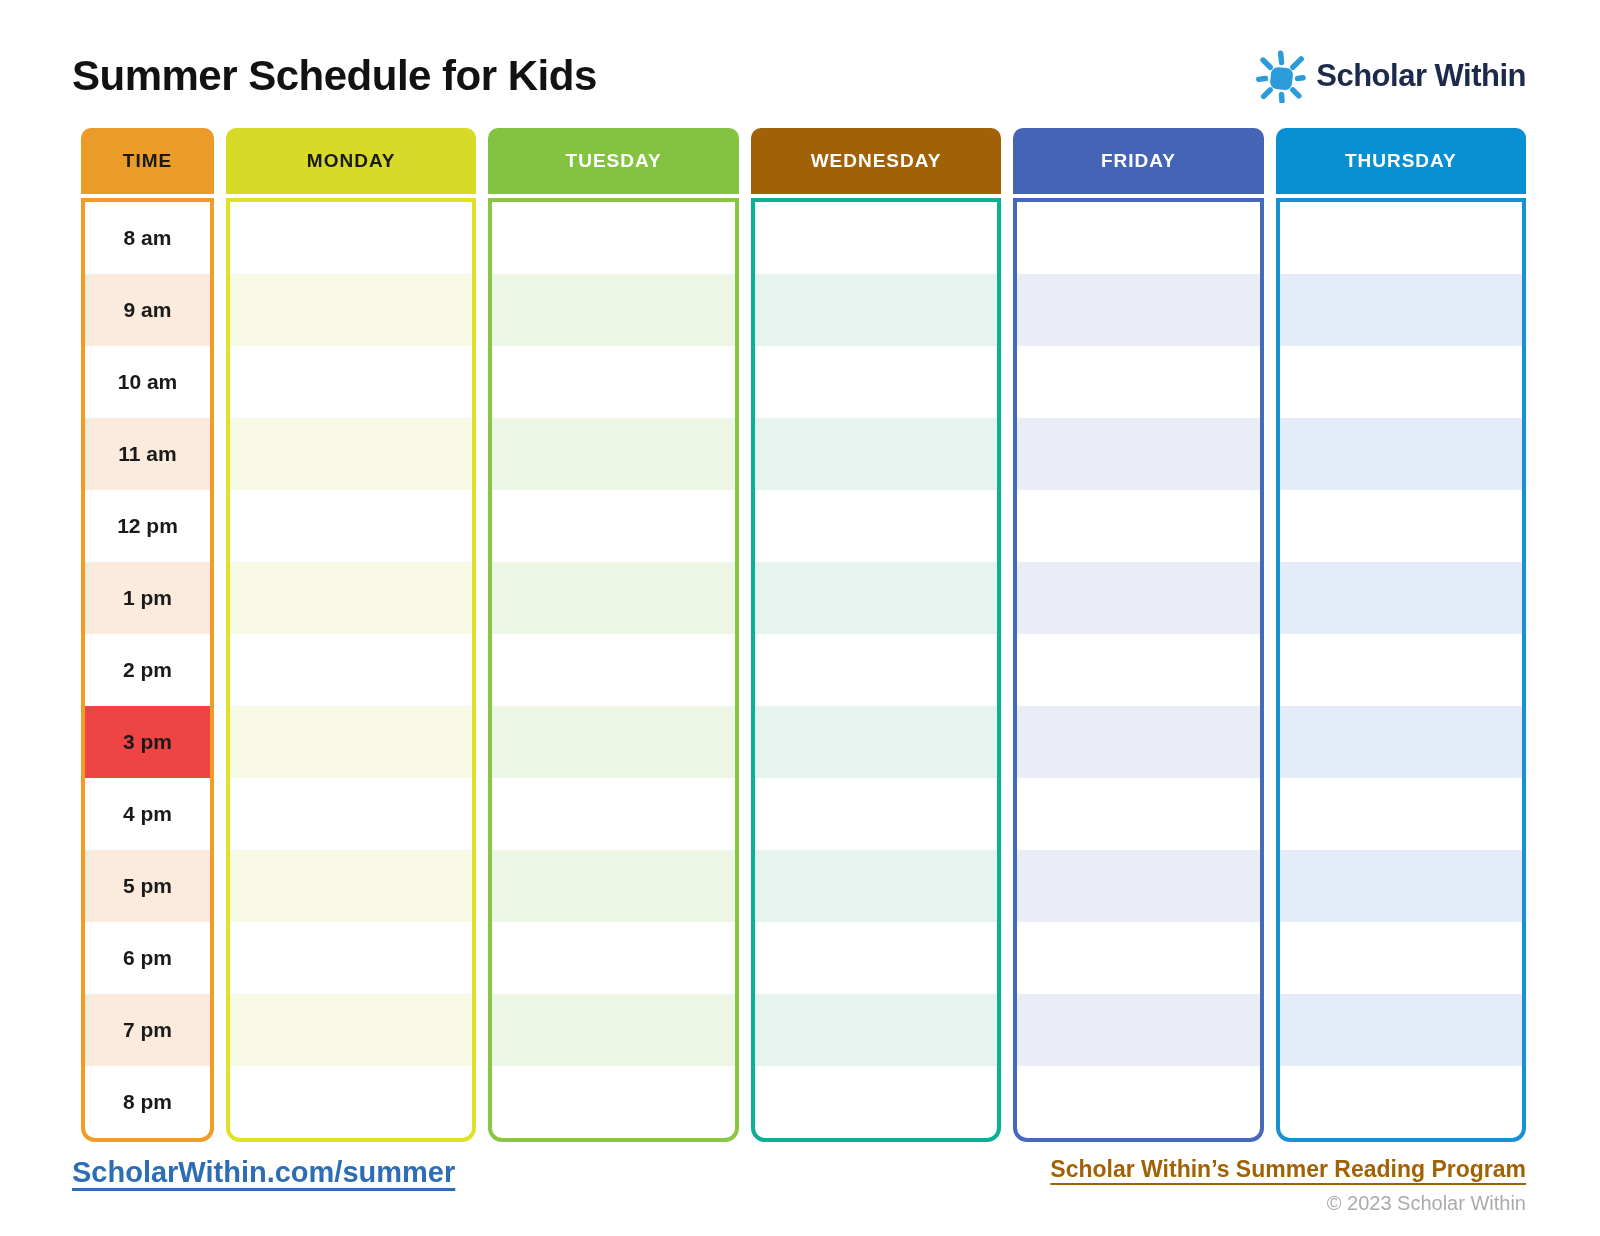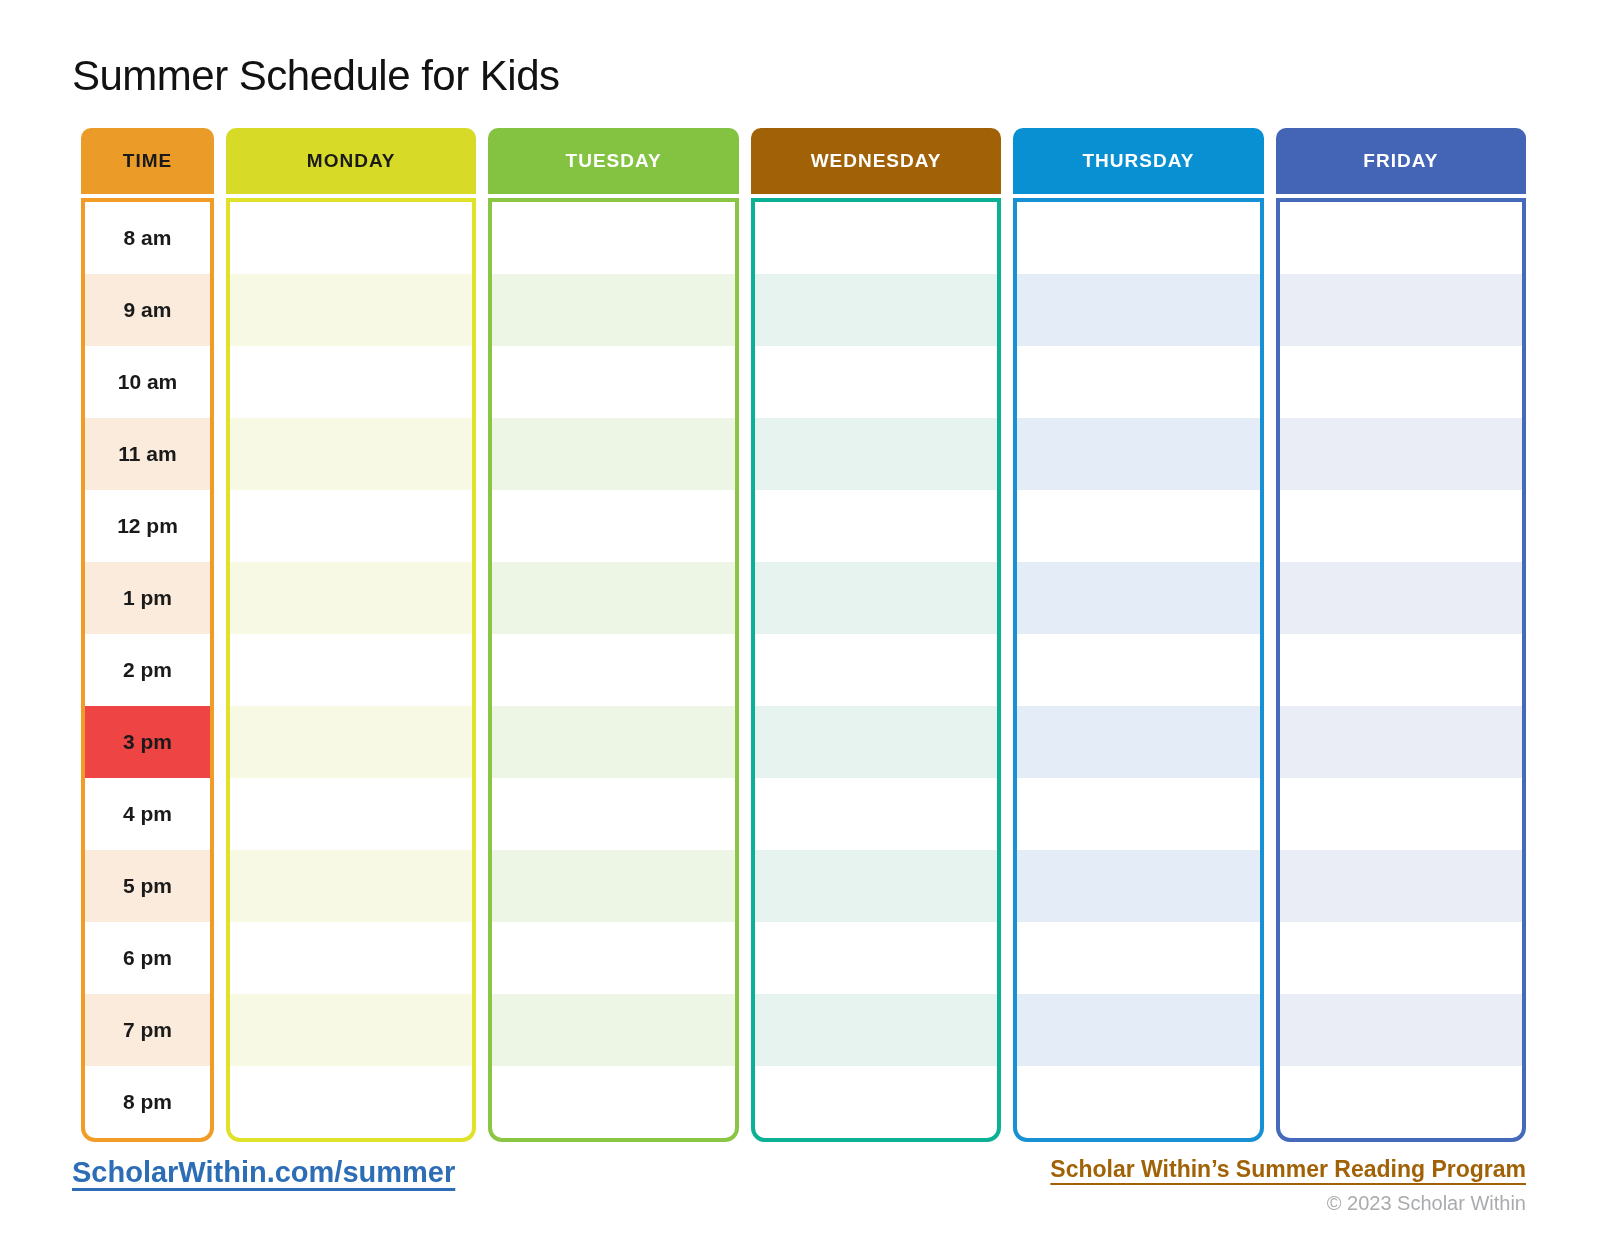--- a/index.html
+++ b/index.html
@@ -10,21 +10,21 @@
     overflow: hidden;
   }
   .page { padding: 46px 74px 0 72px; }
 
   
   .top-bar {
     display: flex; justify-content: space-between; align-items: center;
     height: 60px;
   }
   .page-title {
-    font-size: 42px; font-weight: 400; color: #121212;
+    font-size: 42px; font-weight: 700; color: #121212;
     letter-spacing: -0.5px;
   }
   .logo { display: flex; align-items: center; gap: 10px; }
   .logo svg { display: block; }
   .logo-text { font-size: 31px; font-weight: 800; letter-spacing: -0.5px; }
 
   
   .schedule { display: flex; gap: 12px; margin-top: 22px; padding-left: 9px; }
   .col { display: flex; flex-direction: column; }
   .time-col { flex: 0 0 133px; width: 133px; }
@@ -68,20 +68,36 @@
   }
   .copyright { margin-top: 9px; font-size: 20px; color: #a9abae; }
 </style>
 </head>
 <body>
 
 <div class="page">
 
   <div class="top-bar">
     <h1 class="page-title">Summer Schedule for Kids</h1>
+    <div class="logo">
+      <svg id="sun-svg" width="54" height="54" viewBox="0 0 64 64">
+        <g id="sun-group" fill="none" stroke-linecap="round" stroke-width="6.5" stroke="#2B9CD9">
+          <line x1="48.4" y1="21.6" x2="58.3" y2="11.7"></line>
+          <line x1="35" y1="16" x2="34" y2="5"></line>
+          <line x1="21.6" y1="21.6" x2="13.1" y2="13.1"></line>
+          <line x1="16" y1="35" x2="8" y2="36"></line>
+          <line x1="21.6" y1="48.4" x2="13.8" y2="56.2"></line>
+          <line x1="35" y1="54" x2="35.5" y2="62"></line>
+          <line x1="48.4" y1="48.4" x2="55.5" y2="55.5"></line>
+          <line x1="54" y1="35" x2="60.5" y2="34"></line>
+        </g>
+        <rect id="sun-core" x="22" y="22" width="26" height="26" rx="8" transform="rotate(6 35 35)" fill="#2B9CD9"></rect>
+      </svg>
+      <span class="logo-text" style="color: rgb(28, 43, 75);">Scholar Within</span>
+    </div>
   </div>
 
   <div class="schedule" id="schedule">
       <div class="col time-col">
         <div class="col-header" style="background: rgb(234, 155, 40); color: rgb(26, 26, 26);">TIME</div>
         <div class="col-body" style="border-color: rgb(240, 156, 38);">
           <div class="row">8 am</div>
           <div class="row" style="background: rgb(251, 235, 220);">9 am</div>
           <div class="row">10 am</div>
           <div class="row" style="background: rgb(251, 235, 220);">11 am</div>
@@ -144,52 +160,52 @@
           <div class="row"></div>
           <div class="row" style="background: rgb(230, 243, 238);"></div>
           <div class="row"></div>
           <div class="row" style="background: rgb(230, 243, 238);"></div>
           <div class="row"></div>
           <div class="row" style="background: rgb(230, 243, 238);"></div>
           <div class="row"></div>
         </div>
       </div>
       <div class="col day-col">
+        <div class="col-header" style="background: rgb(68, 101, 182); color: rgb(255, 255, 255);">FRIDAY</div>
+        <div class="col-body" style="border-color: rgb(69, 105, 187);">
+          <div class="row"></div>
+          <div class="row" style="background: rgb(234, 237, 246);"></div>
+          <div class="row"></div>
+          <div class="row" style="background: rgb(234, 237, 246);"></div>
+          <div class="row"></div>
+          <div class="row" style="background: rgb(234, 237, 246);"></div>
+          <div class="row"></div>
+          <div class="row" style="background: rgb(234, 237, 246);"></div>
+          <div class="row"></div>
+          <div class="row" style="background: rgb(234, 237, 246);"></div>
+          <div class="row"></div>
+          <div class="row" style="background: rgb(234, 237, 246);"></div>
+          <div class="row"></div>
+        </div>
+      </div>
+      <div class="col day-col">
         <div class="col-header" style="background: rgb(9, 144, 210); color: rgb(255, 255, 255);">THURSDAY</div>
         <div class="col-body" style="border-color: rgb(23, 145, 211);">
           <div class="row"></div>
           <div class="row" style="background: rgb(228, 237, 247);"></div>
           <div class="row"></div>
           <div class="row" style="background: rgb(228, 237, 247);"></div>
           <div class="row"></div>
           <div class="row" style="background: rgb(228, 237, 247);"></div>
           <div class="row"></div>
           <div class="row" style="background: rgb(228, 237, 247);"></div>
           <div class="row"></div>
           <div class="row" style="background: rgb(228, 237, 247);"></div>
           <div class="row"></div>
           <div class="row" style="background: rgb(228, 237, 247);"></div>
-          <div class="row"></div>
-        </div>
-      </div>
-      <div class="col day-col">
-        <div class="col-header" style="background: rgb(68, 101, 182); color: rgb(255, 255, 255);">FRIDAY</div>
-        <div class="col-body" style="border-color: rgb(69, 105, 187);">
-          <div class="row"></div>
-          <div class="row" style="background: rgb(234, 237, 246);"></div>
-          <div class="row"></div>
-          <div class="row" style="background: rgb(234, 237, 246);"></div>
-          <div class="row"></div>
-          <div class="row" style="background: rgb(234, 237, 246);"></div>
-          <div class="row"></div>
-          <div class="row" style="background: rgb(234, 237, 246);"></div>
-          <div class="row"></div>
-          <div class="row" style="background: rgb(234, 237, 246);"></div>
-          <div class="row"></div>
-          <div class="row" style="background: rgb(234, 237, 246);"></div>
           <div class="row"></div>
         </div>
       </div>
     </div>
 
   <div class="footer">
     <a class="link-left" href="#" style="color: rgb(44, 109, 182);">ScholarWithin.com/summer</a>
     <div class="footer-right">
       <a class="link-right" href="#" style="color: #a16207;">Scholar Within’s Summer Reading Program</a>
       <div class="copyright">© 2023 Scholar Within</div>

